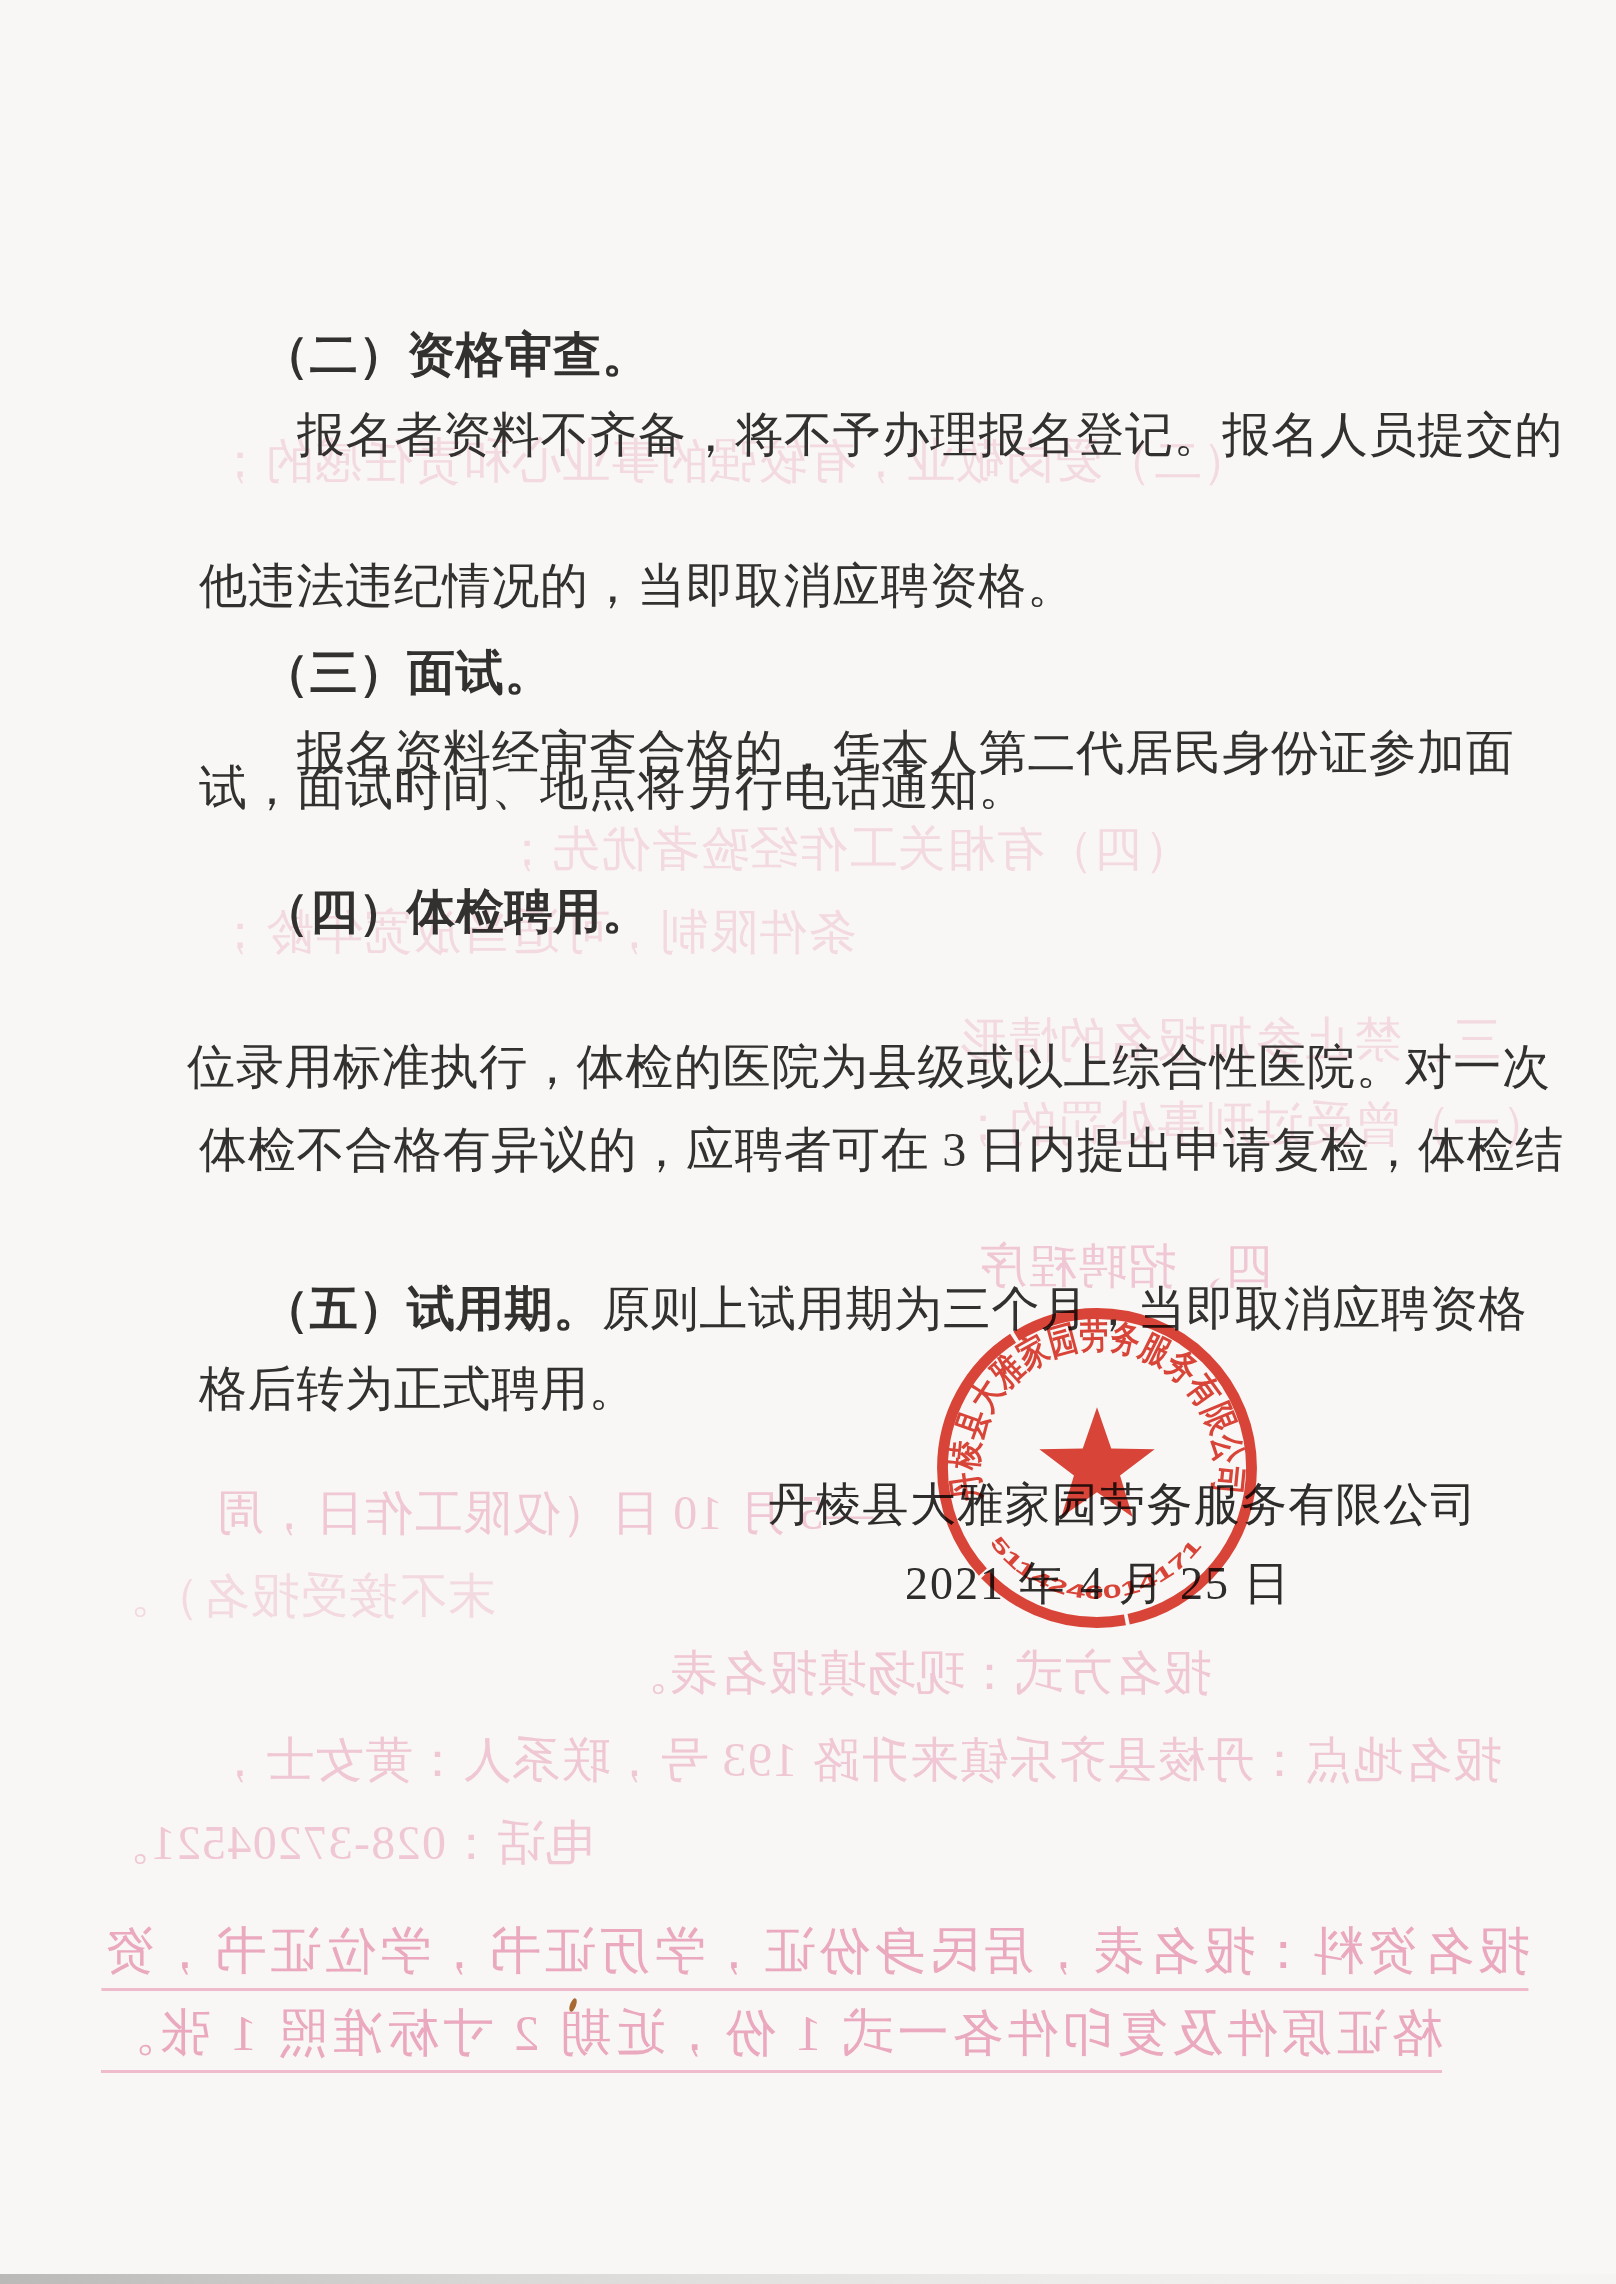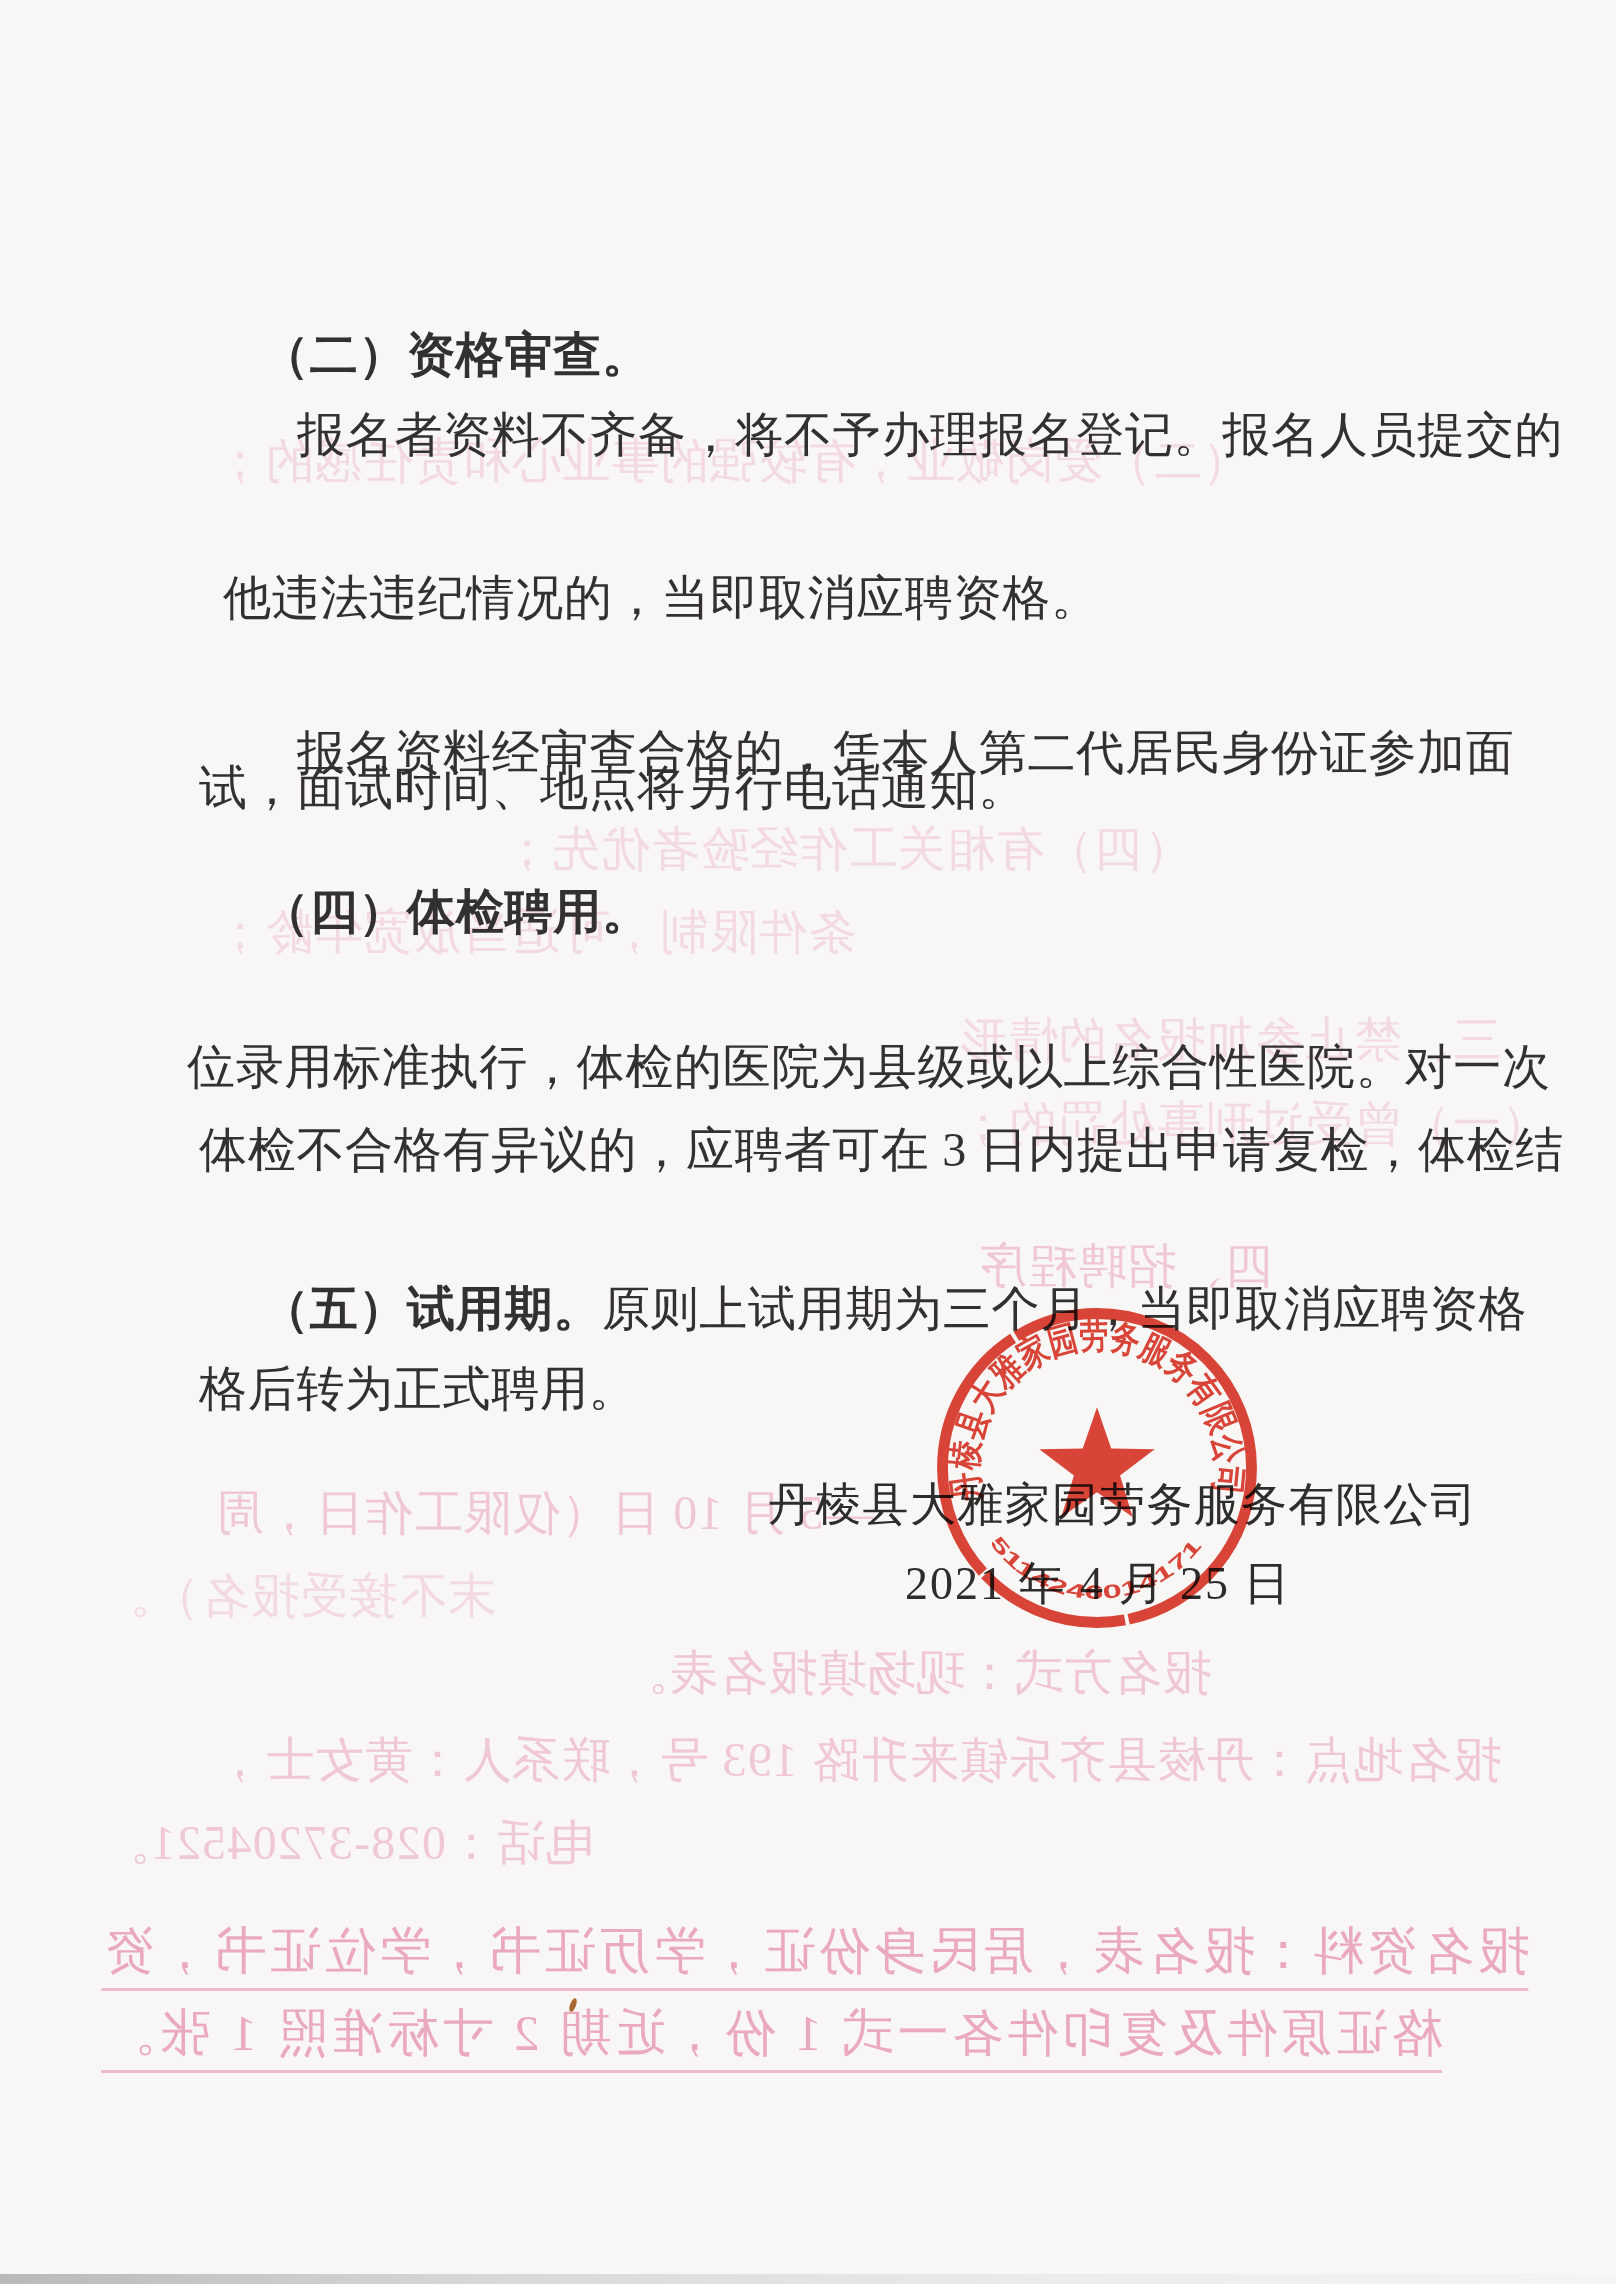--- a/index.html
+++ b/index.html
@@ -15,21 +15,21 @@
     position:absolute;
     font-size:48px;line-height:1.08;
     color:#333130;
     white-space:nowrap;
     letter-spacing:0.7px;
   }
   .l .lead{font-weight:700;margin-top:8px;}
   .l1{left:261px;top:329px;}
   .l2{left:297px;top:409px;}
   .l3{left:199px;top:488px;}
-  .l4{left:199px;top:572px;margin-left:24px;}
+  .l4{left:199px;top:560px;}
   .l5{left:261px;top:647px;}
   .l6{left:297px;top:727px;}
   .l7{left:199px;top:762px;}
   .l8{left:261px;top:886px;}
   .l9{left:297px;top:965px;}
   .l10{left:187px;top:1045px;font-family:Liberation Mono, monospace;}
   .l11{left:199px;top:1124px;}
   .l12{left:199px;top:1204px;}
   .l13{left:261px;top:1283px;}
   .l14{left:199px;top:1363px;}
@@ -110,20 +110,21 @@
   <div class="bleed b8">末不接受报名）。</div>
   <div class="bleed b9 med">报名方式：现场填报名表。</div>
   <div class="bleed b10 med">报名地点：丹棱县齐乐镇来升路 193 号，联系人：黄女士，</div>
   <div class="bleed b11 med">电话：028-37204521。</div>
   <div class="bleed b12 strong">报名资料：报名表，居民身份证，学历证书，学位证书，资</div>
   <div class="bleed b13 strong">格证原件及复印件各一式 1 份，近期 2 寸标准照 1 张。</div>
 
   <div class="l l1"><span class="lead">（二）资格审查。</span><span></span></div>
   <div class="l l2"><span class="lead"></span><span>报名者资料不齐备，将不予办理报名登记。报名人员提交的</span></div>
   <div class="l l4"><span class="lead"></span><span>他违法违纪情况的，当即取消应聘资格。</span></div>
+  <div class="l l5"><span class="lead">（三）面试。</span><span></span></div>
   <div class="l l6"><span class="lead"></span><span>报名资料经审查合格的，凭本人第二代居民身份证参加面</span></div>
   <div class="l l7"><span class="lead"></span><span>试，面试时间、地点将另行电话通知。</span></div>
   <div class="l l8"><span class="lead">（四）体检聘用。</span><span></span></div>
   <div class="l l10"><span class="lead"></span><span>位录用标准执行，体检的医院为县级或以上综合性医院。对一次</span></div>
   <div class="l l11"><span class="lead"></span><span>体检不合格有异议的，应聘者可在 3 日内提出申请复检，体检结</span></div>
   <div class="l l13"><span class="lead">（五）试用期。</span><span>原则上试用期为三个月，当即取消应聘资格</span></div>
   <div class="l l14"><span class="lead"></span><span>格后转为正式聘用。</span></div>
 
   <div class="company">丹棱县大雅家园劳务服务有限公司</div>
   <div class="date">2021 年 4 月 25 日</div>

